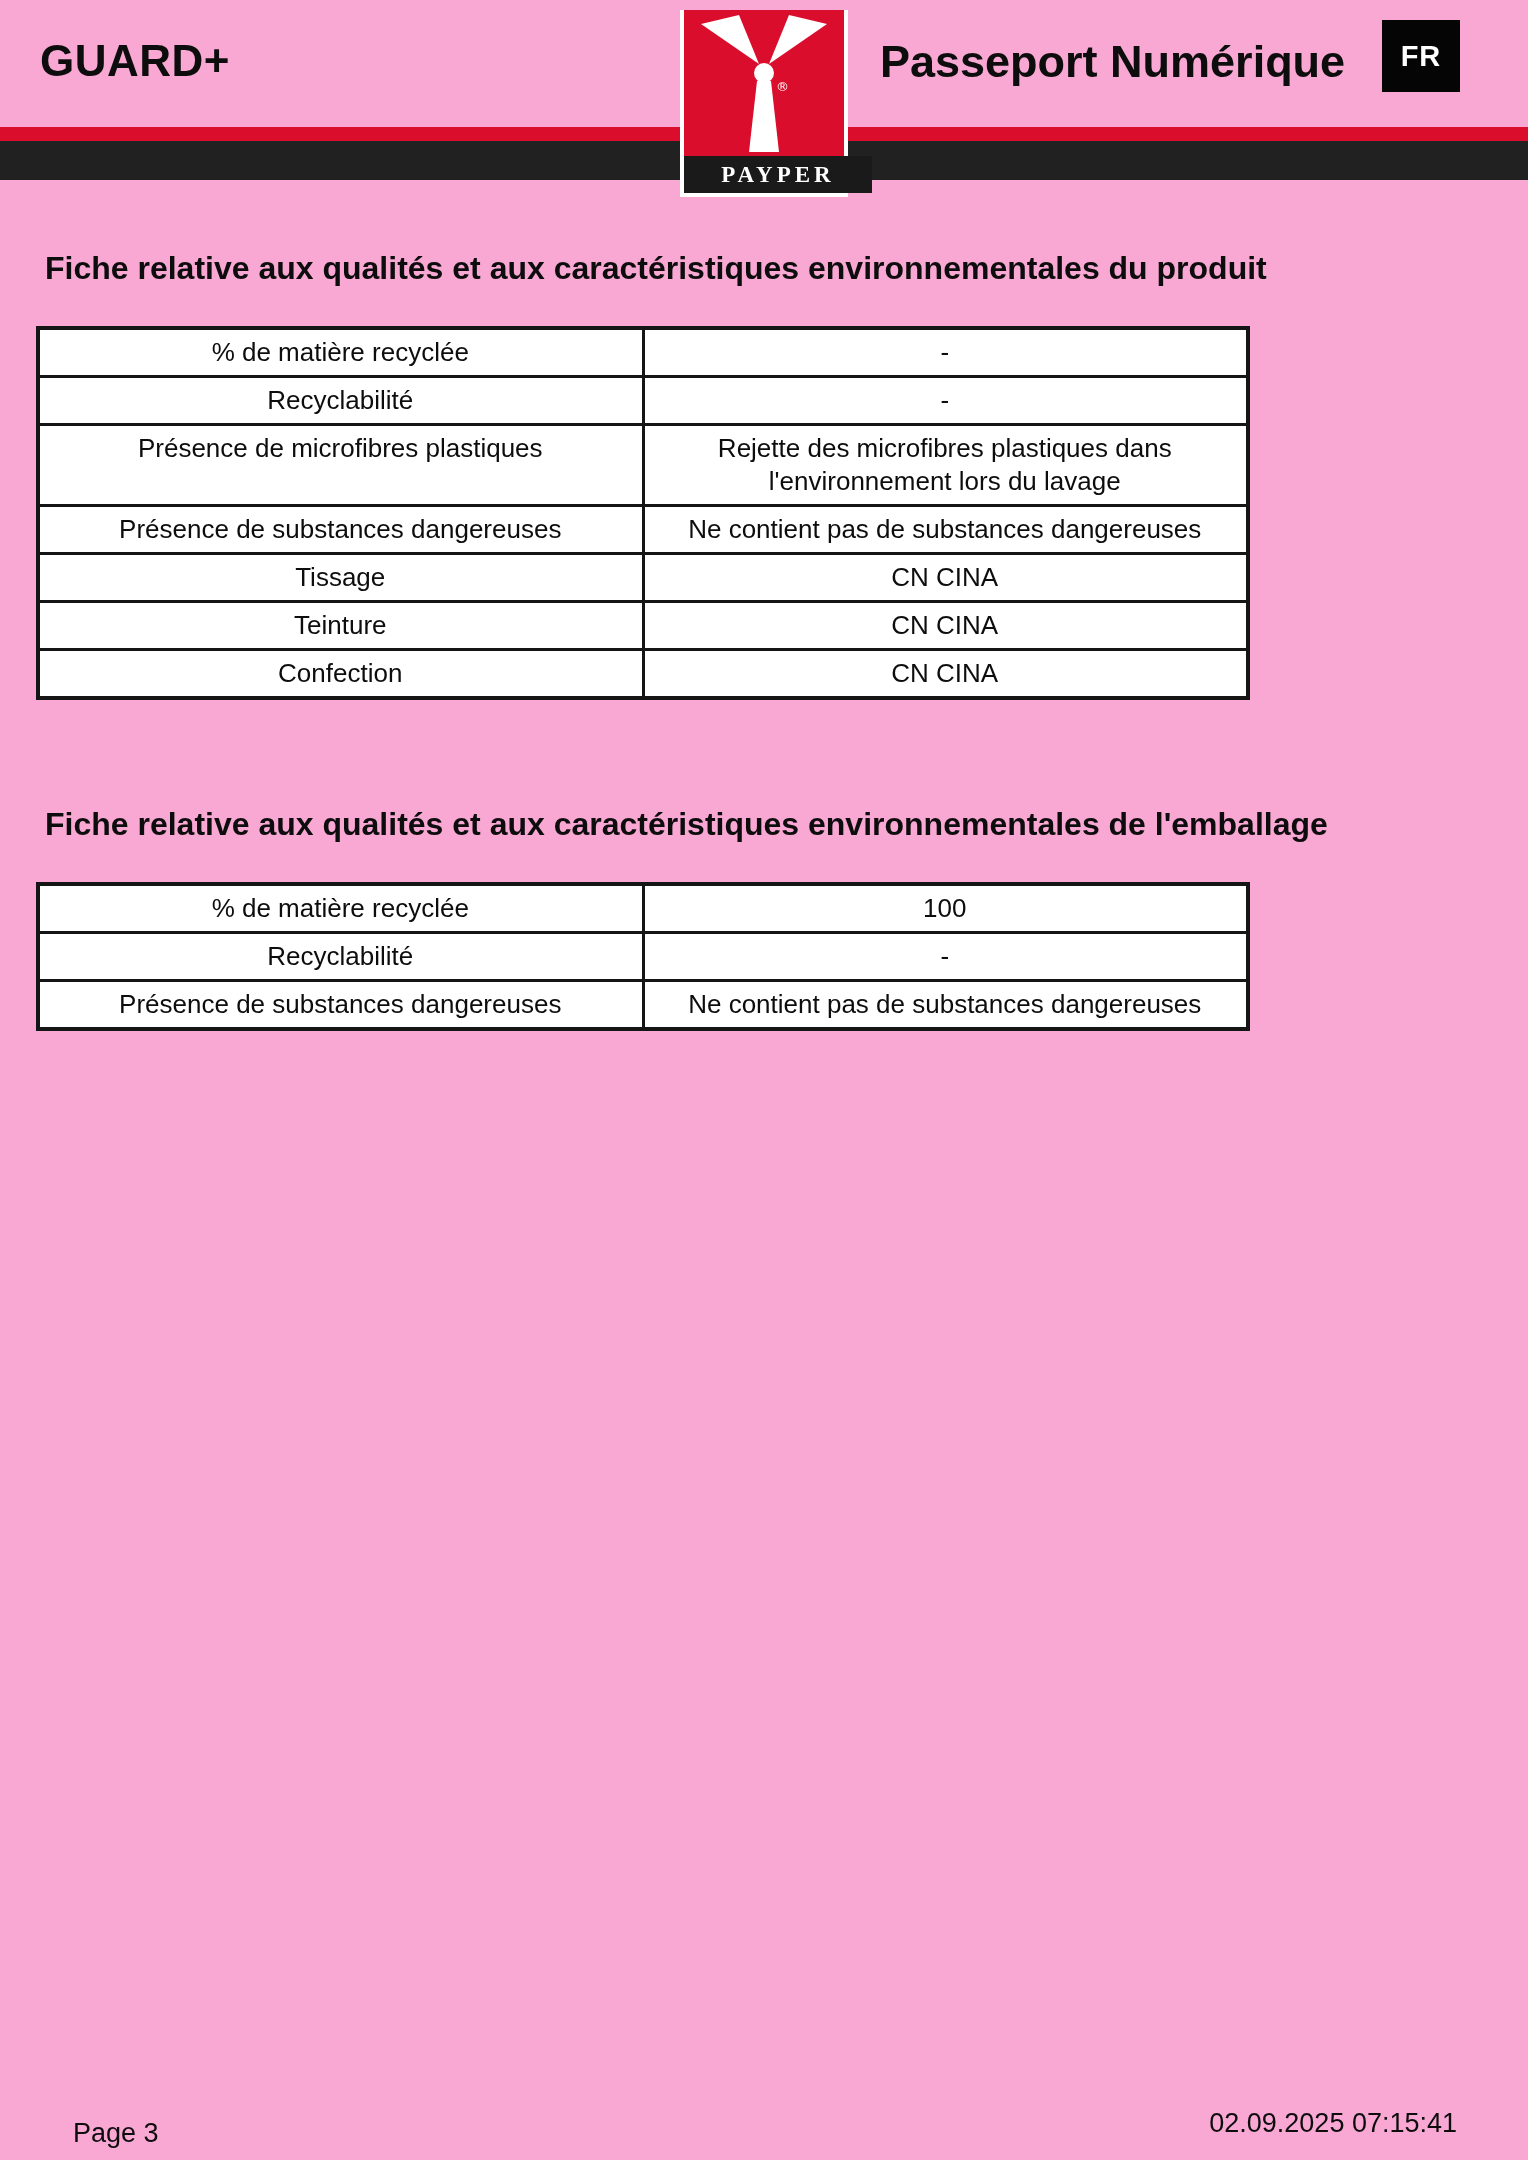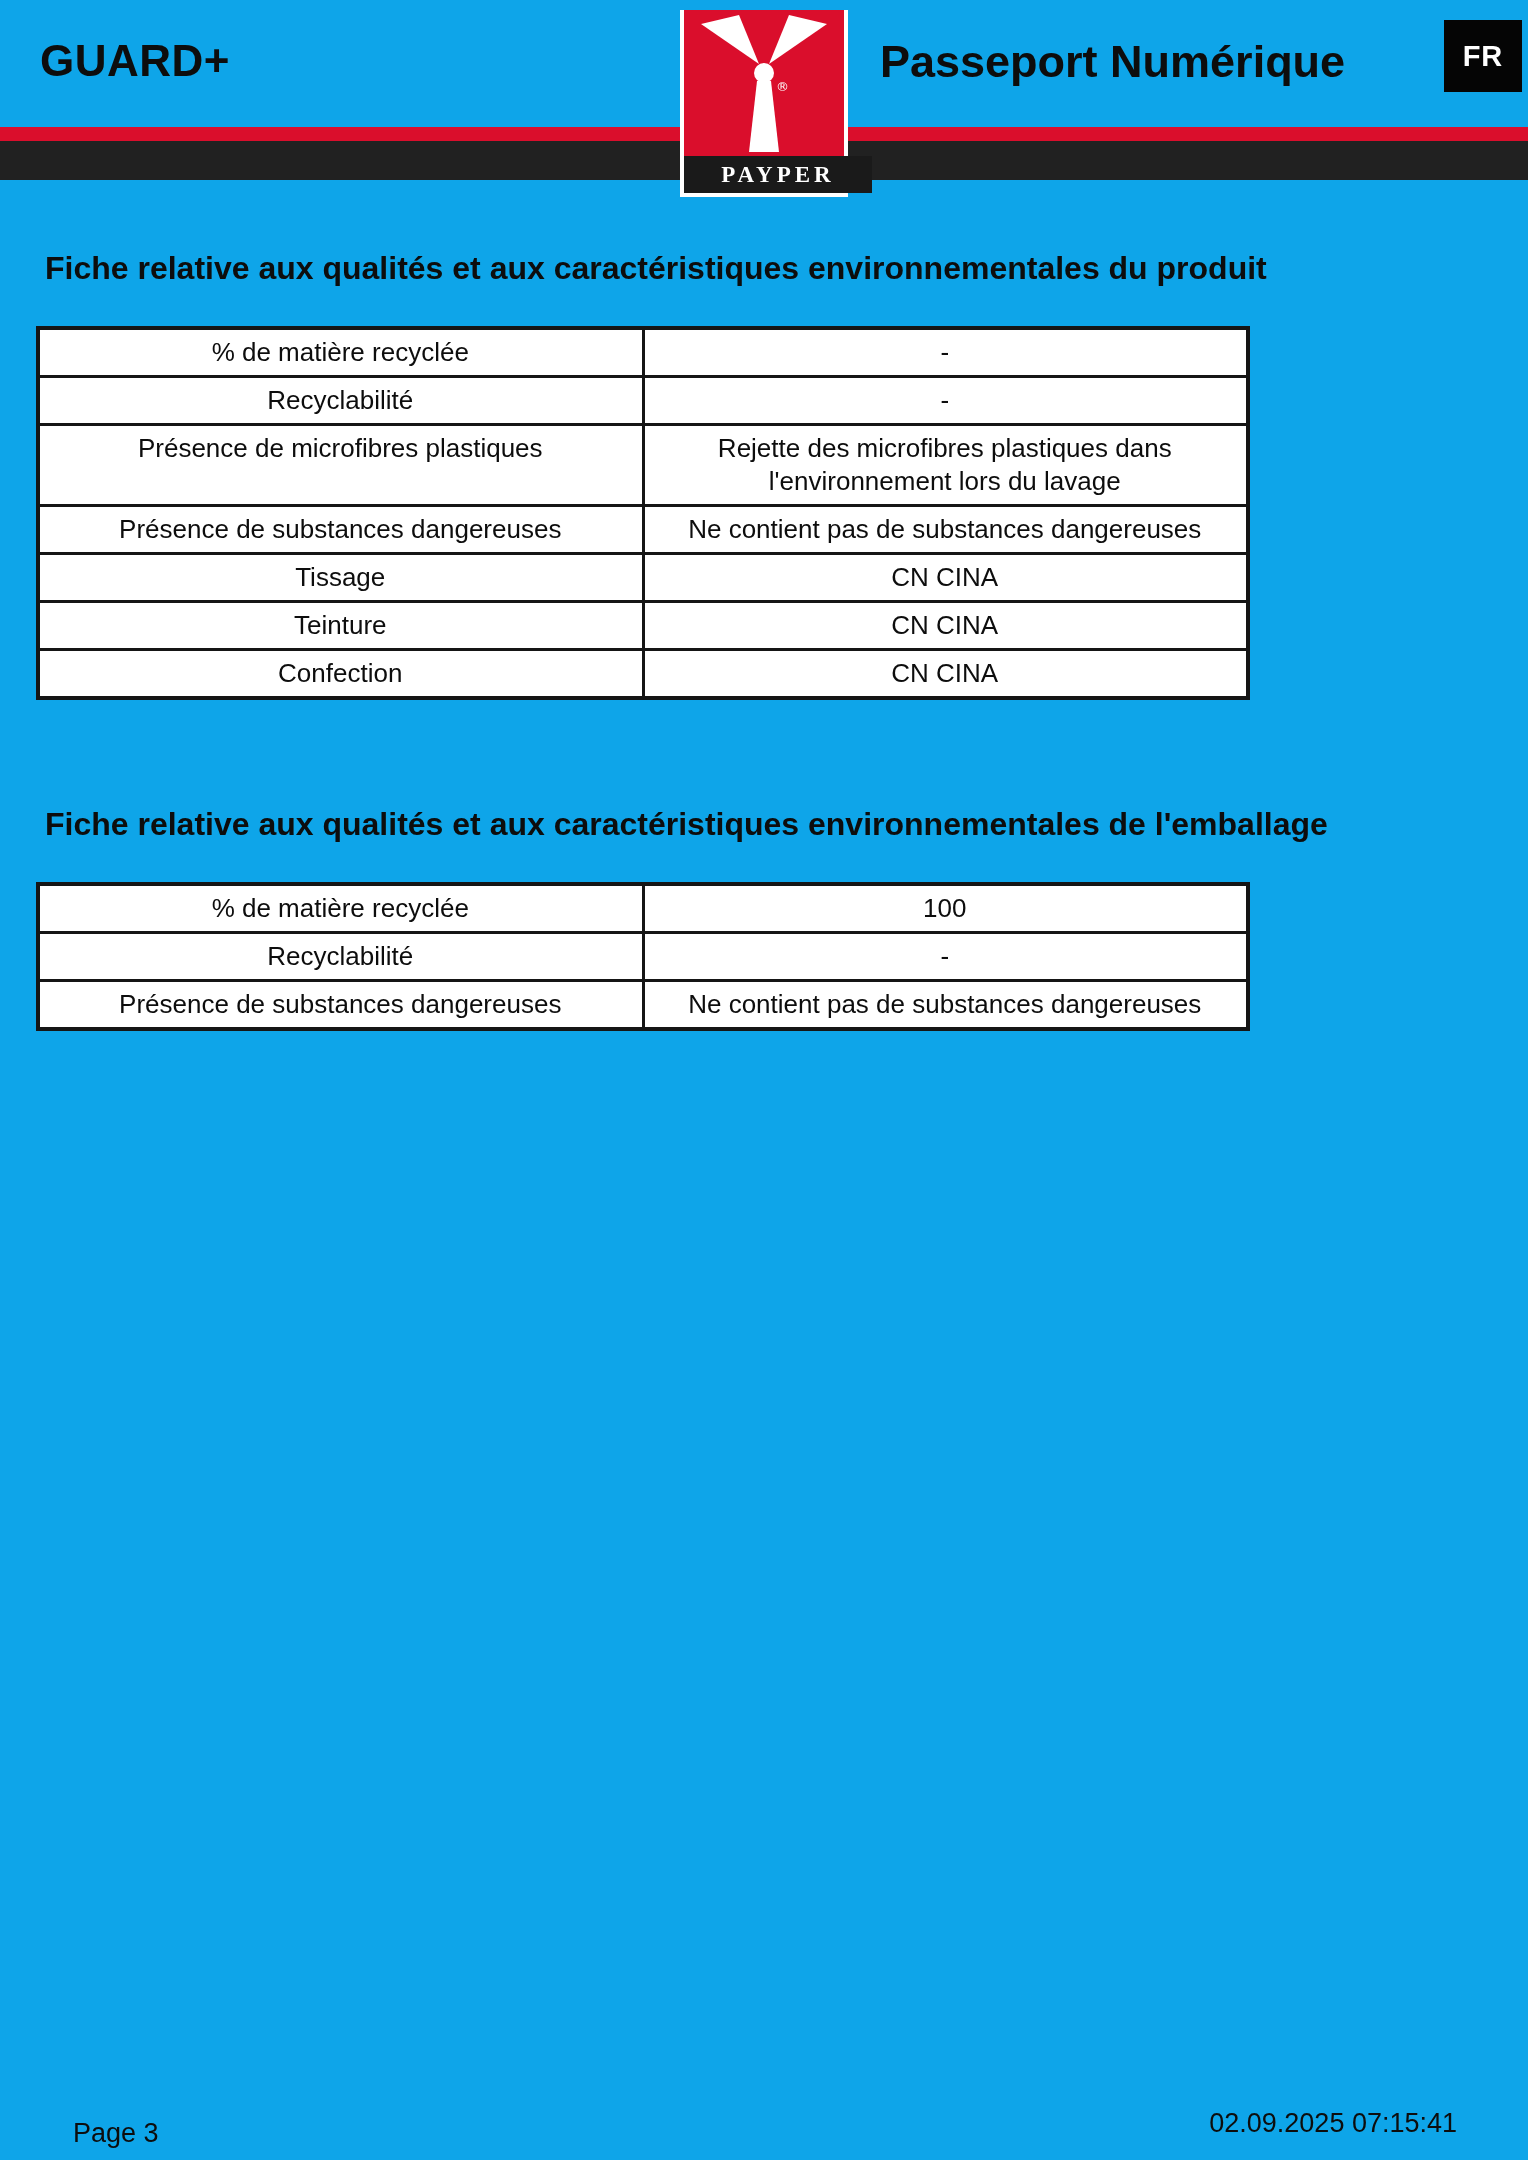--- a/index.html
+++ b/index.html
@@ -3,42 +3,42 @@
 <meta charset="utf-8">
 <style>
   * { margin: 0; padding: 0; box-sizing: border-box; }
   html, body { background: #ffffff; }
   body { font-family: "Liberation Sans", sans-serif; color: #111; }
 
   .page {
     position: relative;
     width: 1528px;
     height: 2160px;
-    background: #0ea5e9;
+    background: #f9a8d4;
     overflow: hidden;
   }
 
   
   .product-name {
     position: absolute;
     left: 40px; top: 36px;
     font-size: 44px; font-weight: bold;
     letter-spacing: 0.5px;
     color: #0d0d0d;
   }
   .doc-title {
     position: absolute;
     left: 880px; top: 36px;
     font-size: 45px; font-weight: bold;
     color: #0d0d0d;
     white-space: nowrap;
   }
   .lang-badge {
     position: absolute;
-    left: 1444px; top: 20px;
+    left: 1382px; top: 20px;
     width: 78px; height: 72px;
     background: #050505;
     color: #ffffff;
     display: flex; align-items: center; justify-content: center;
     font-size: 29px; font-weight: bold; letter-spacing: 1px;
   }
   .stripe-red {
     position: absolute;
     left: 0; top: 127px;
     width: 100%; height: 14px;

